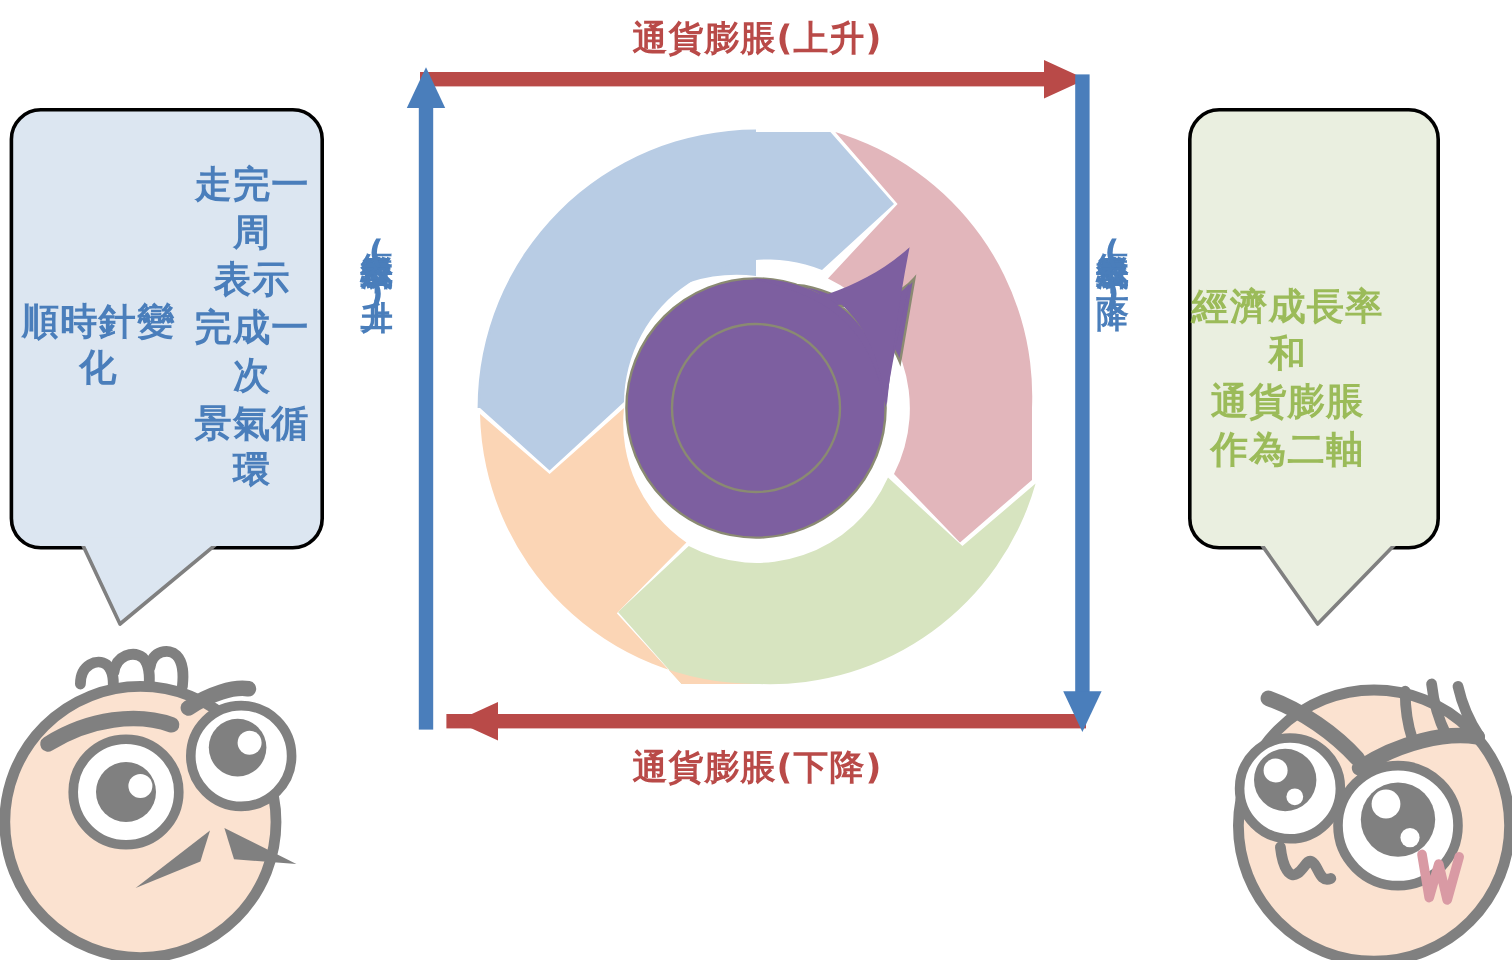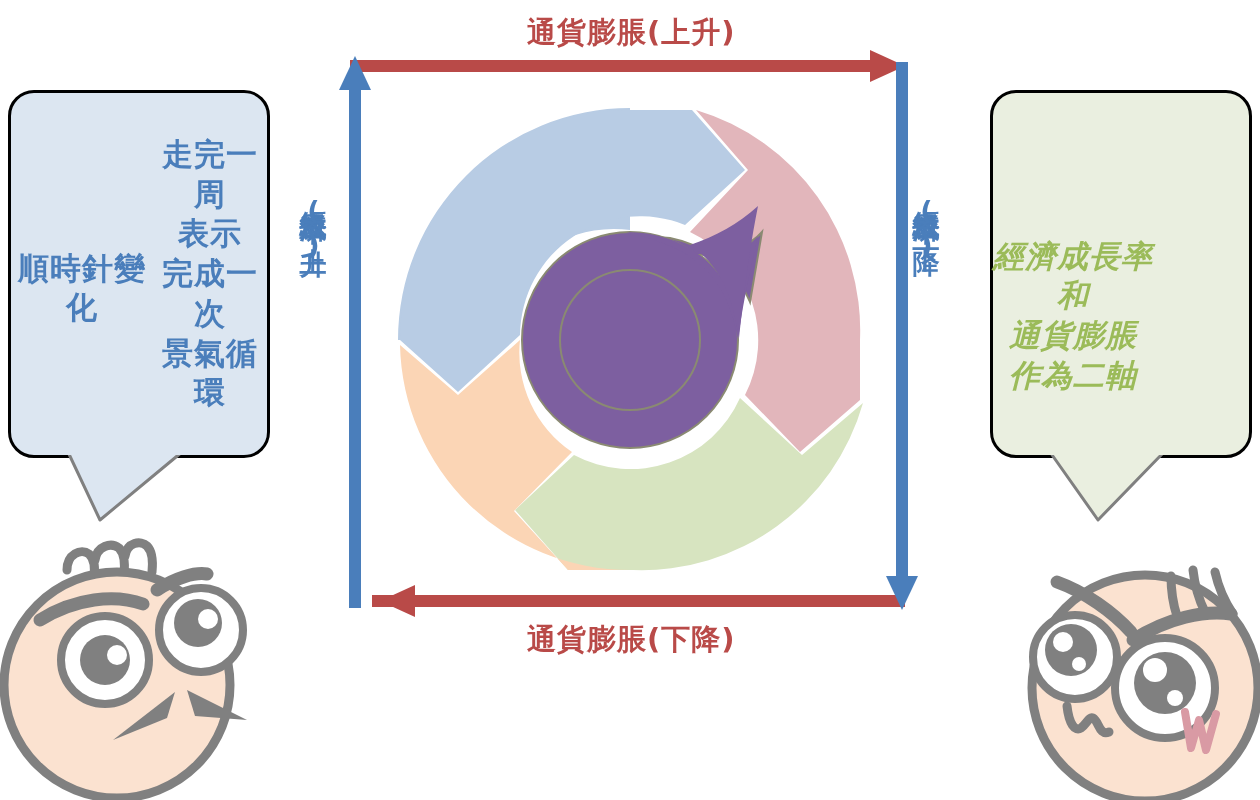--- a/index.html
+++ b/index.html
@@ -36,25 +36,24 @@
   .bubble-left {
     left: 8px;
     top: 90px;
     width: 262px;
     height: 368px;
     background: #dce6f1;
   }
   .bubble-right {
     left: 990px;
     top: 90px;
-    width: 262px;
+    width: 210px;
     height: 368px;
     background: #eaeff0;
     background: #eaefe0;
-    font-style: italic;
   }
   .bubble-title {
     font-size: 31px;
     font-weight: bold;
     letter-spacing: 1px;
     margin-top: 28px;
     line-height: 1.25;
     text-align: center;
   }
   .bubble-body {

